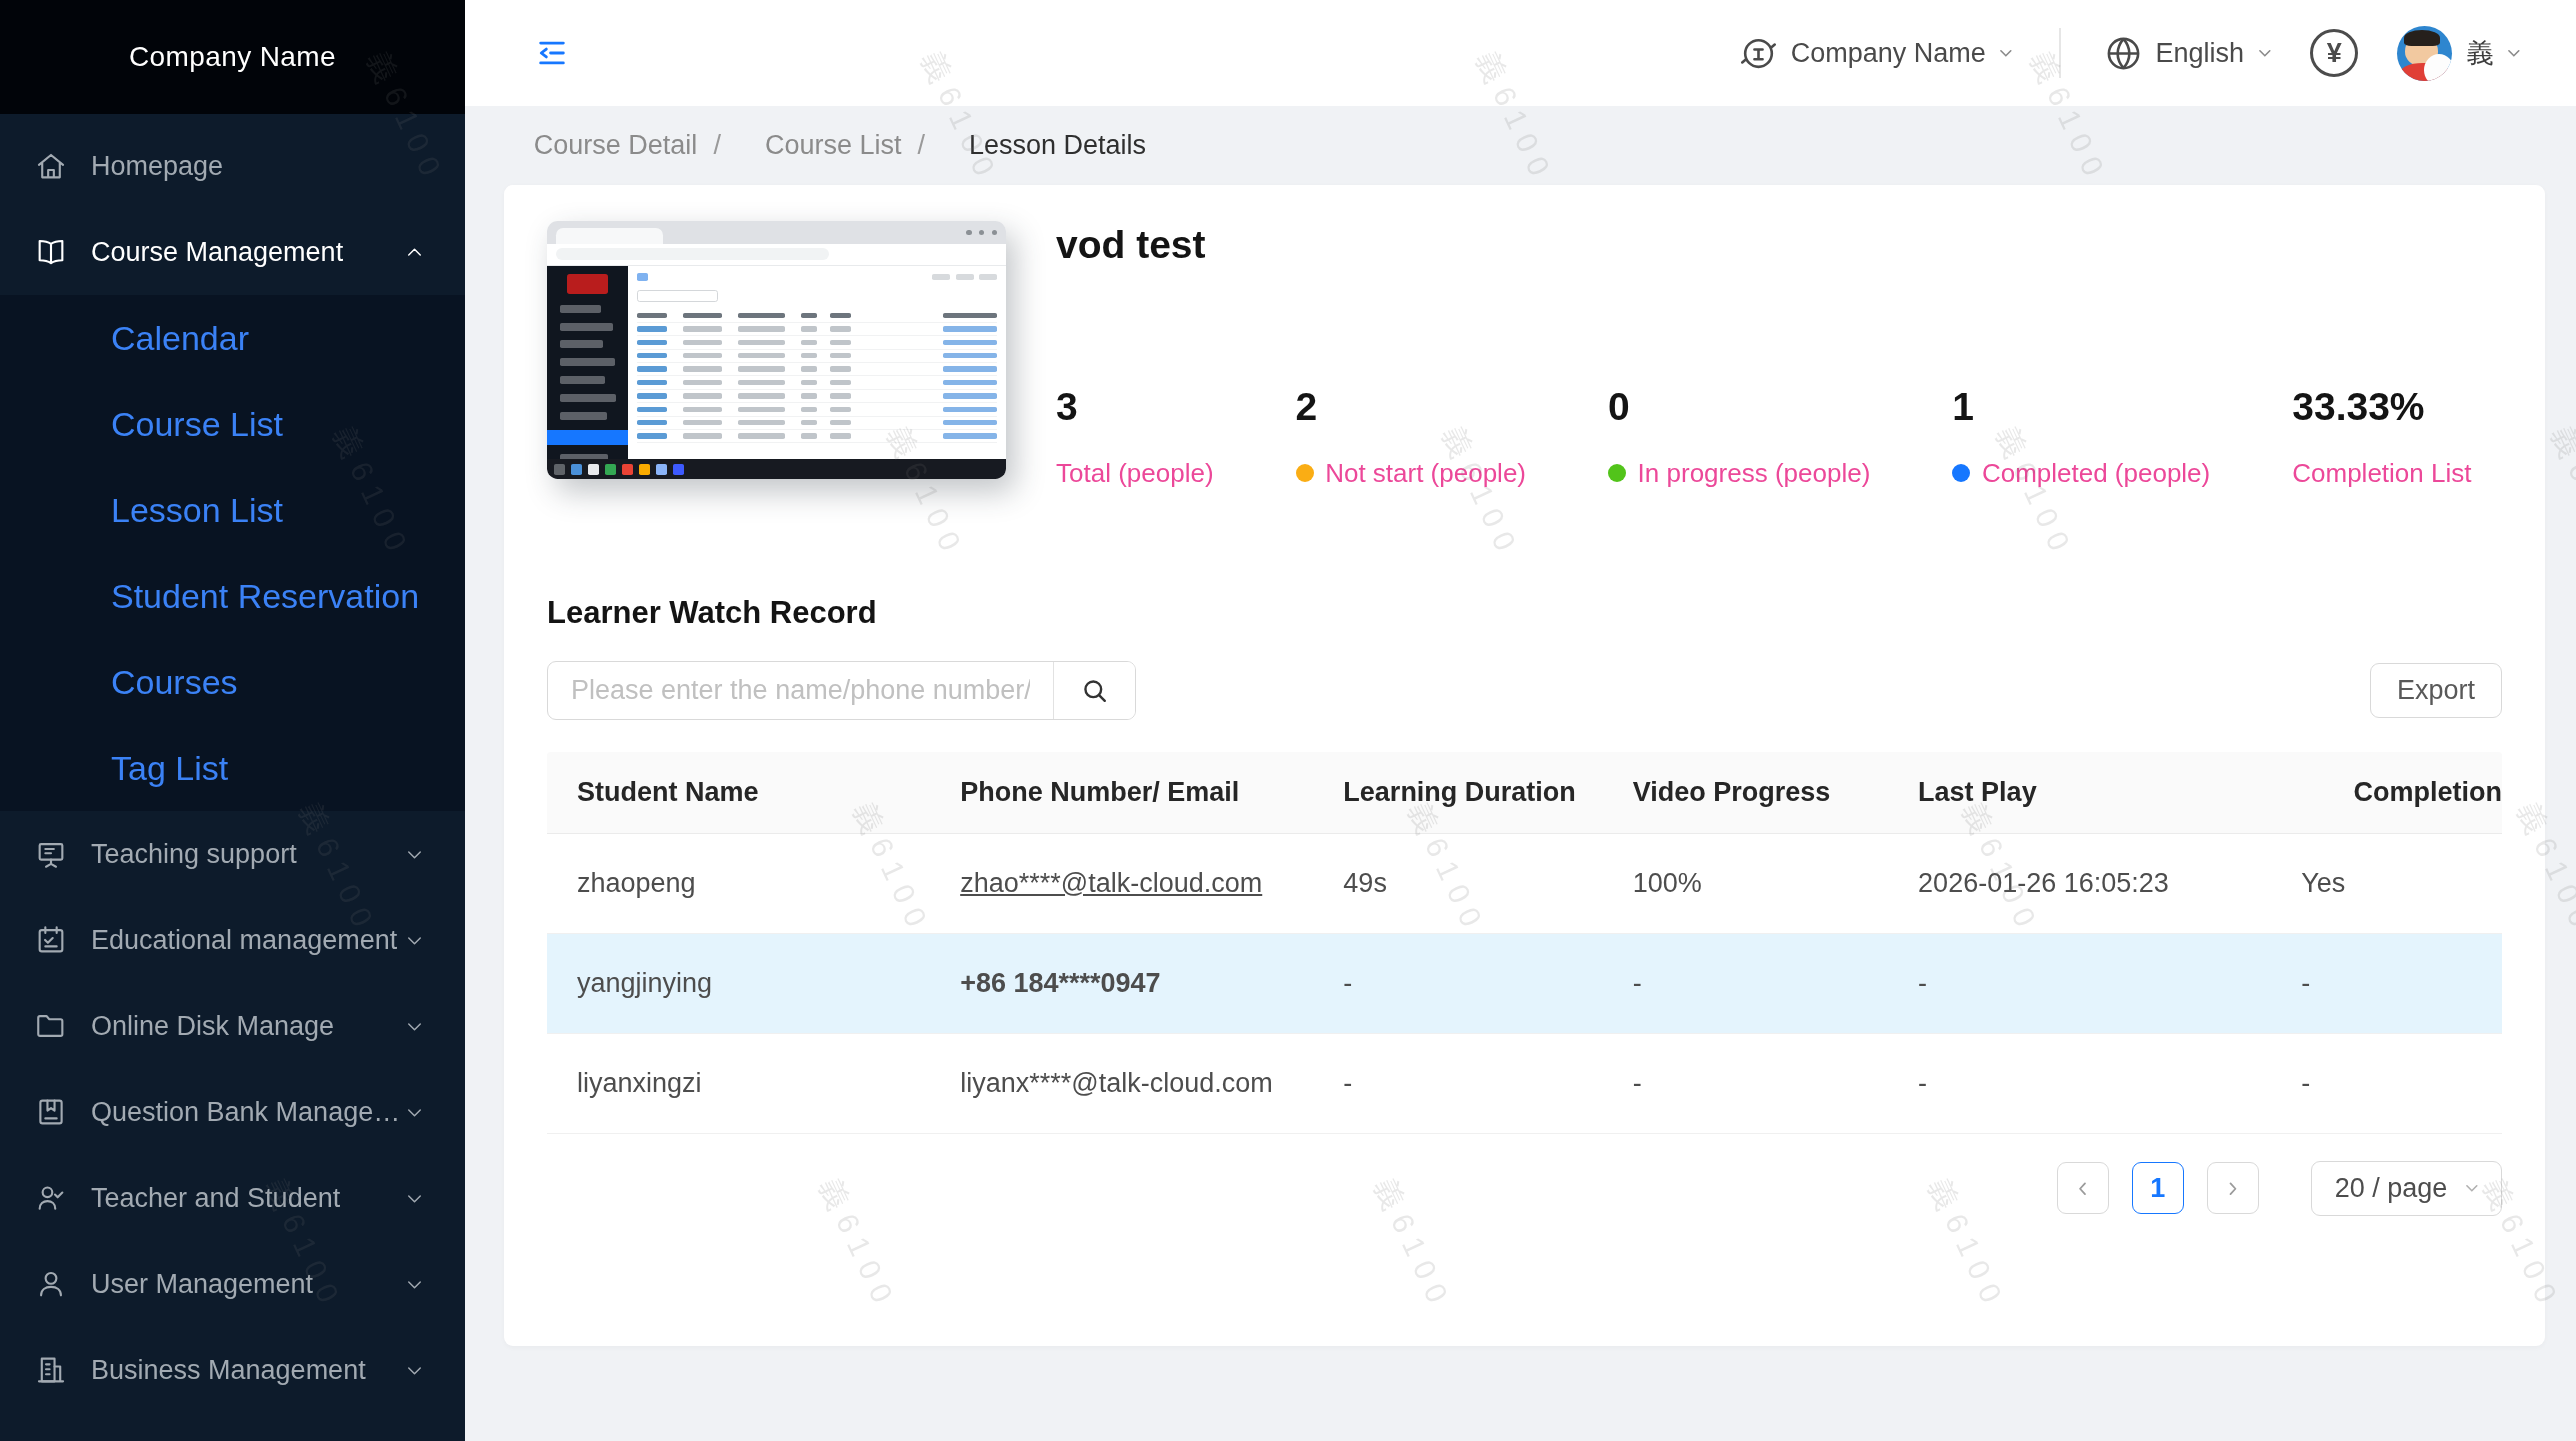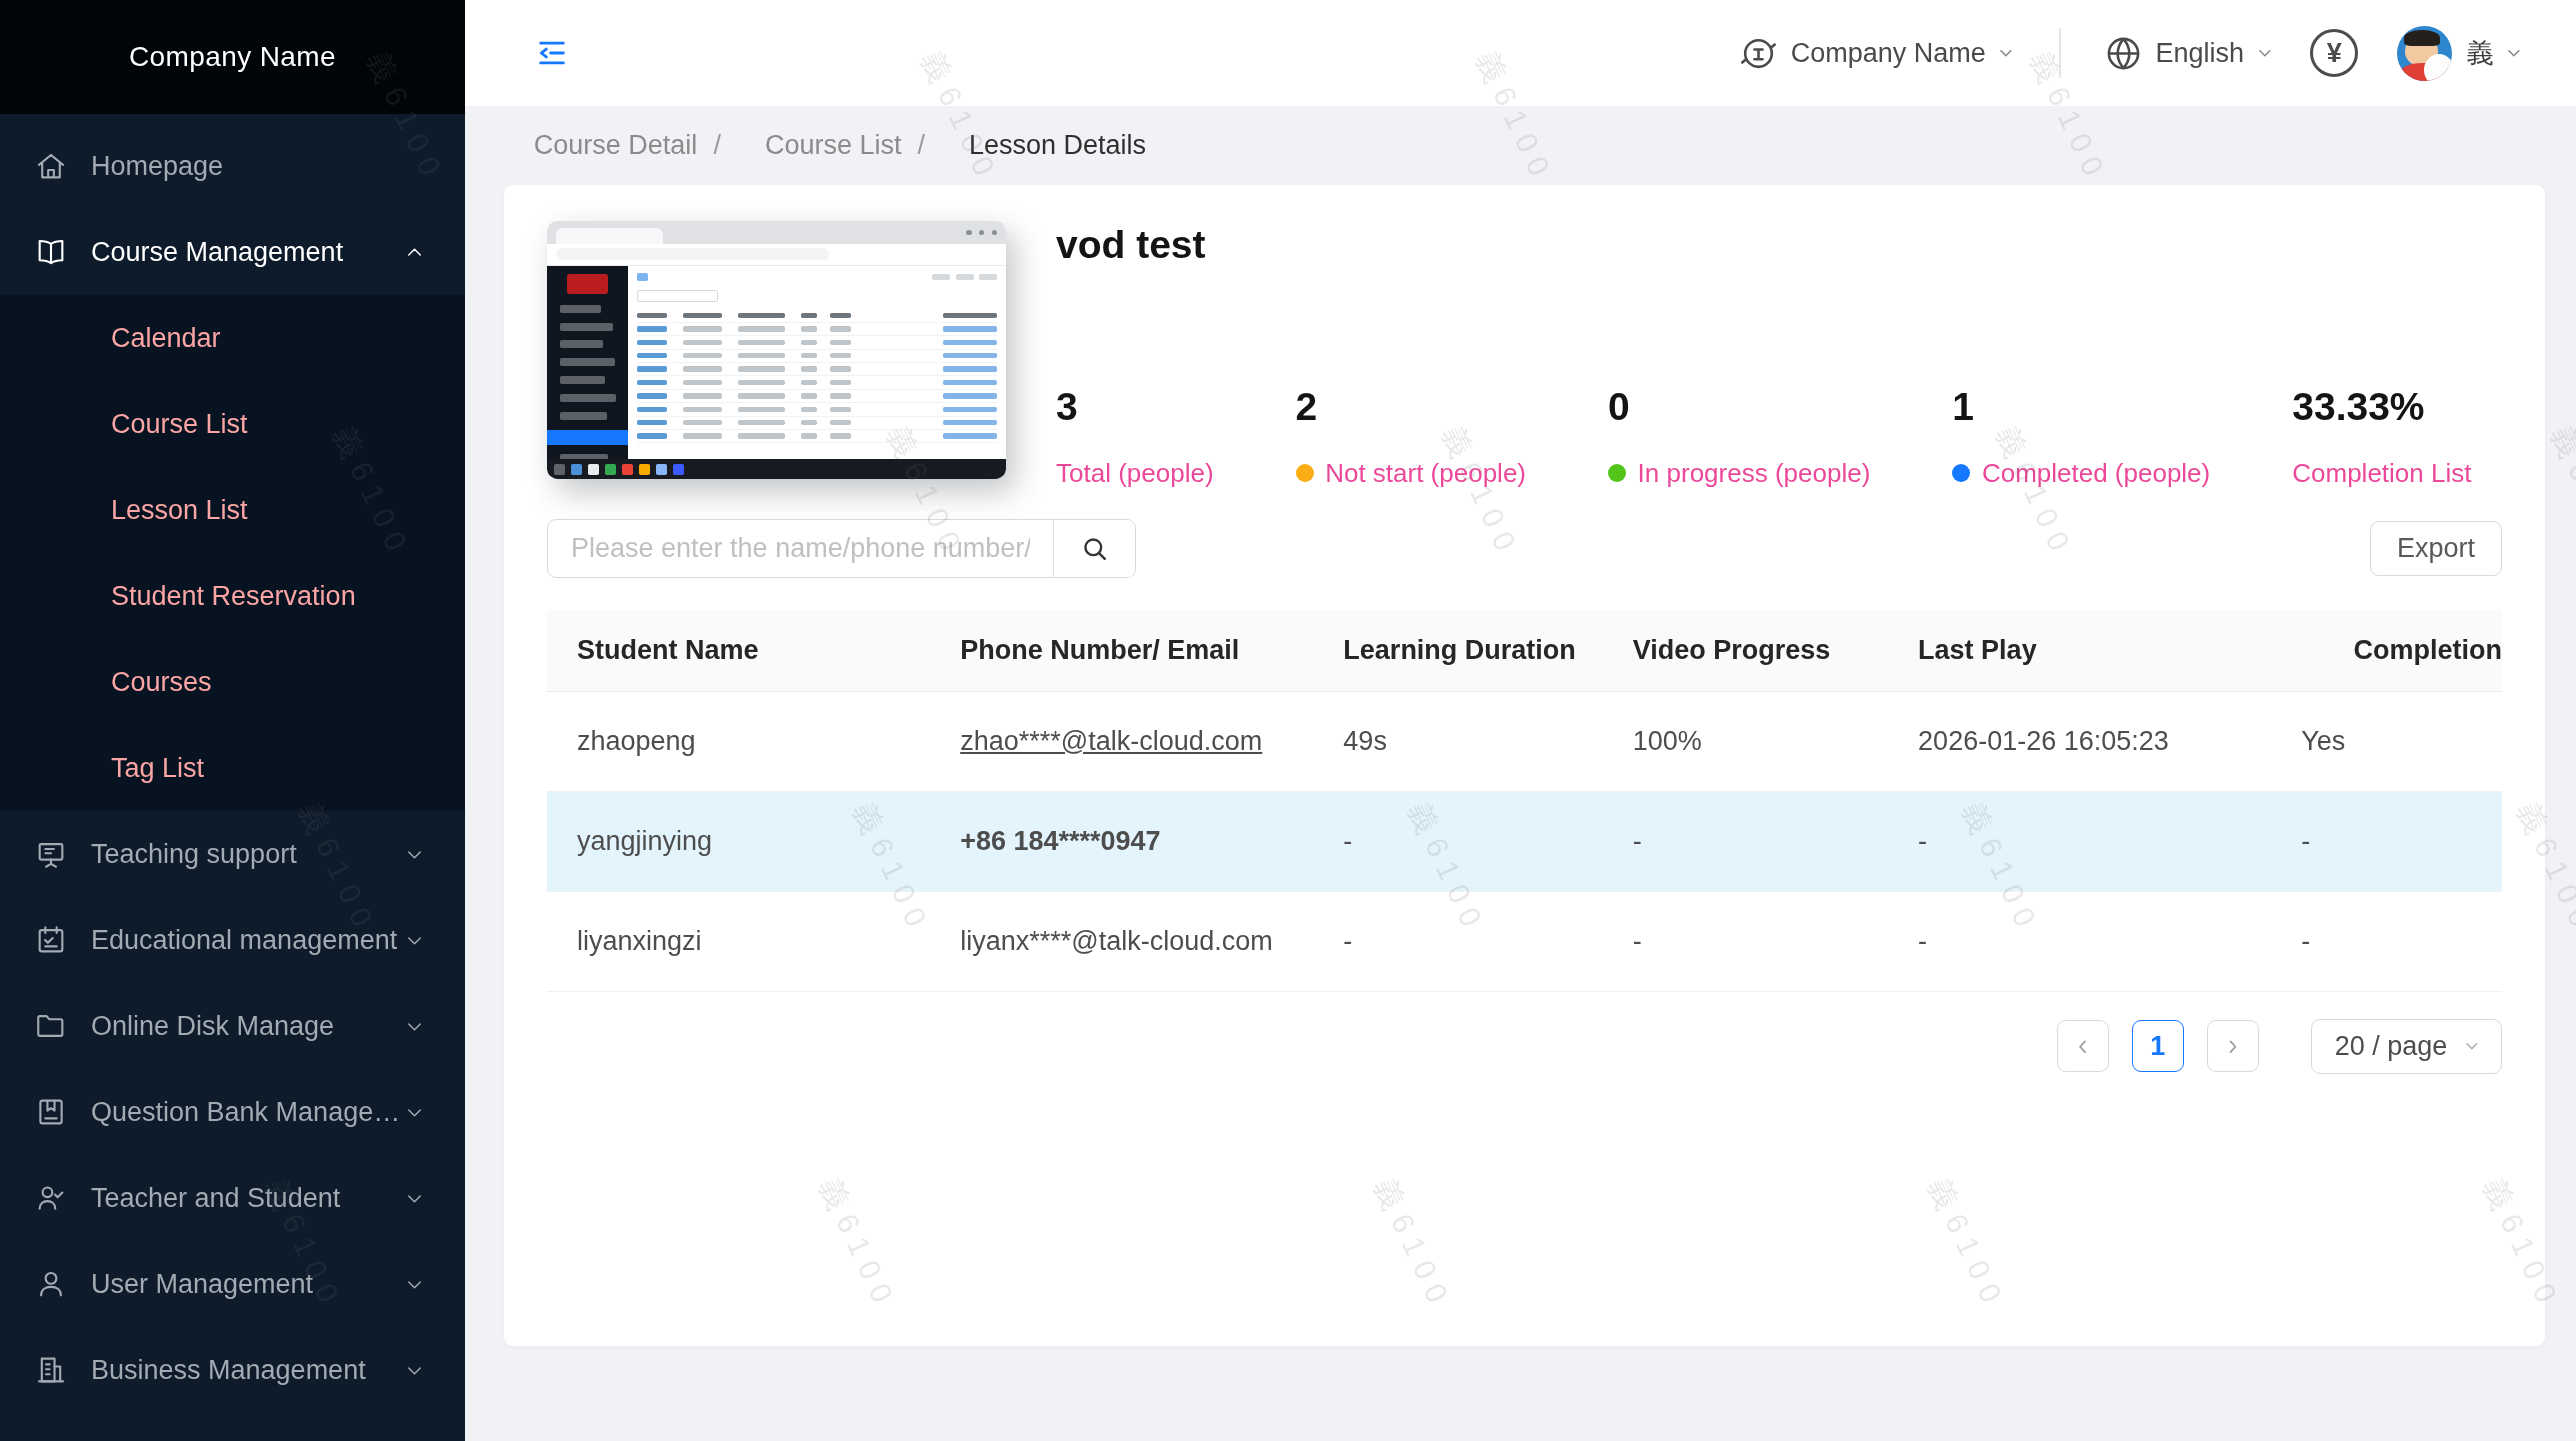--- a/index.html
+++ b/index.html
@@ -13,21 +13,21 @@
   .menu { padding-top:9px; }
   .menu-item { height:86px; display:flex; align-items:center; padding:0 39px 0 34px; font-size:27px; color:#a2aab2; cursor:pointer; }
   .menu-item.active { color:#ffffff; }
   .menu-item .icn { width:34px; height:34px; margin-right:23px; flex-shrink:0; display:inline-flex; }
   .menu-item .icn svg { width:100%; height:100%; }
   .mi-label { white-space:nowrap; overflow:hidden; text-overflow:ellipsis; }
   .chev { width:23px; height:23px; margin-left:auto; display:inline-flex; flex-shrink:0; }
   .chev svg { width:100%; height:100%; }
   .chev.up { transform:rotate(180deg); }
   .submenu { background:#081322; }
-  .submenu-item { height:86px; line-height:86px; padding-left:111px; font-size:27px; color:#fca5a5; cursor:pointer; white-space:nowrap; }
+  .submenu-item { height:86px; line-height:86px; padding-left:111px; font-size:34px; color:#3b82f6; cursor:pointer; white-space:nowrap; }
 
   
   .main { flex:1; display:flex; flex-direction:column; min-width:0; }
   .topbar { height:106px; background:#ffffff; display:flex; align-items:center; padding:0 52px 0 70px; flex-shrink:0; }
   .fold { width:34px; height:34px; cursor:pointer; display:inline-flex; }
   .fold svg { width:100%; height:100%; }
   .topbar-right { margin-left:auto; display:flex; align-items:center; }
   .tb-item { display:flex; align-items:center; font-size:27px; color:#4a4a4a; cursor:pointer; }
   .tb-ic { width:39px; height:39px; display:inline-flex; margin-right:12.5px; }
   .tb-ic svg { width:100%; height:100%; }
@@ -473,20 +473,21 @@
                   <div class="stat-label"><span class="dot" style="background: rgb(22, 119, 255);"></span>Completed (people)</div>
                 </div>
                 <div>
                   <div class="stat-value">33.33%</div>
                   <div class="stat-label">Completion List</div>
                 </div>
               </div>
           </div>
         </div>
 
+        <div class="section-title">Learner Watch Record</div>
 
         <div class="toolbar">
           <div class="search">
             <input type="text" placeholder="Please enter the name/phone number/..." style="">
             <button class="search-btn">
               <span style="display:inline-flex">
                 <svg viewBox="0 0 24 24" fill="none" stroke="#333" stroke-width="2" stroke-linecap="round" width="29" height="29">
                     <circle cx="11" cy="11" r="6.5"></circle>
                     <path d="m16.2 16.2 4.3 4.3"></path>
                   </svg>

